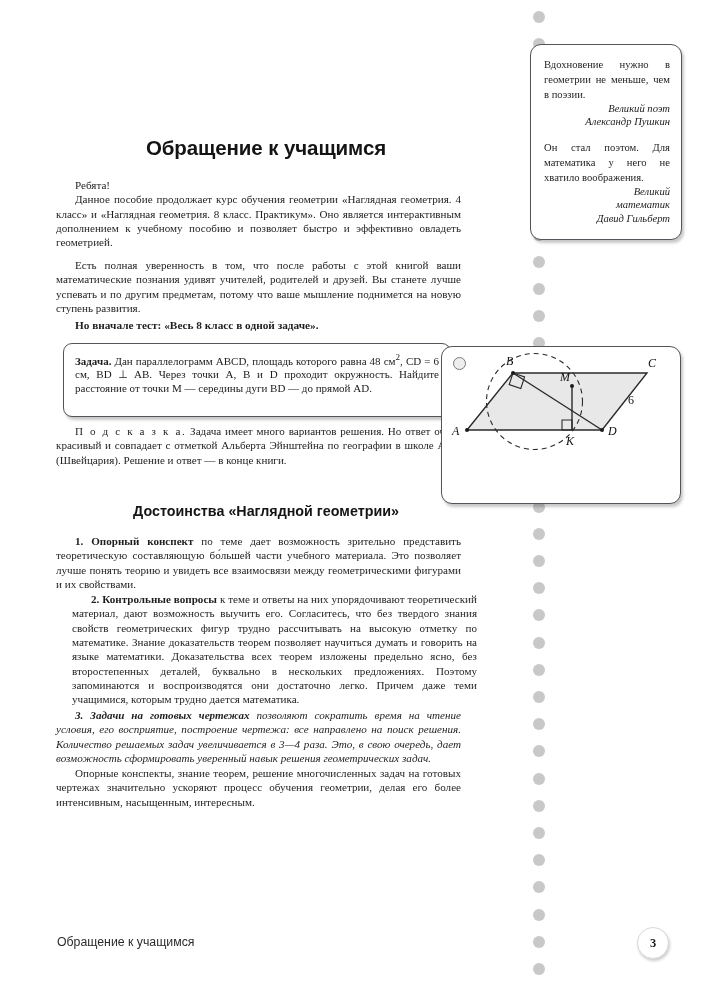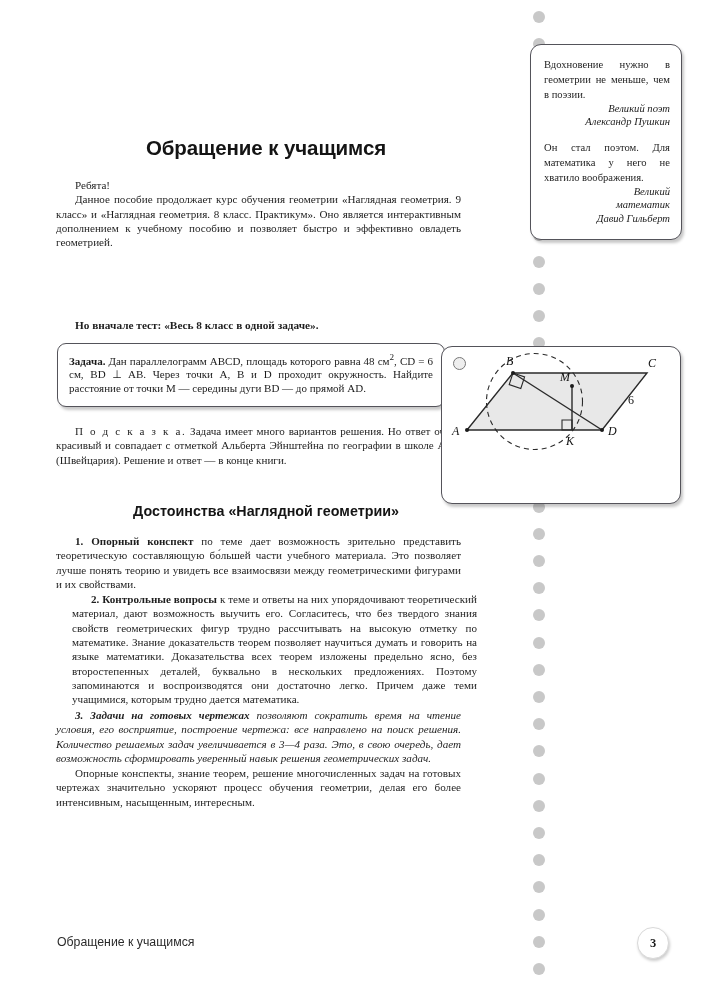--- a/index.html
+++ b/index.html
@@ -76,24 +76,24 @@
   
   .card {
     position: absolute;
     background: #ffffff;
     border: 1px solid #54535a;
     border-radius: 9px;
     box-shadow: 2px 3px 3px rgba(0,0,0,0.22);
     box-sizing: border-box;
   }
   #task-card {
-    left: 57px;
+    left: 63px;
     top: 343px;
     width: 388px;
-    height: 64px;
+    height: 74px;
     padding: 7px 11px 8px 11px;
   }
   #task-card .task-text {
     font-size: 11.0px;
     line-height: 13.6px;
     text-align: justify;
     text-indent: 0;
     margin: 0;
   }
 
@@ -243,23 +243,26 @@
     <div class="dot" style="top: 935.8px;"></div>
     <div class="dot" style="top: 963px;"></div>
   </div>
 
 <div class="page-col">
 
   <div class="page-title">Обращение к учащимся</div>
 
   <div class="body-text" id="intro-block">
     <p class="ital"><span>Ребята!</span></p>
-    <p class="ital">Данное пособие продолжает курс обучения геометрии «Наглядная геометрия. 9 класс» и «Наглядная геометрия. 8 класс. Практикум». Оно является интерактивным дополнением к учебному пособию и позволяет быстро и эффективно овладеть геометрией.</p>
-  </div>
-
+    <p class="ital">Данное пособие продолжает курс обучения геометрии «Наглядная геометрия. 4 класс» и «Наглядная геометрия. 8 класс. Практикум». Оно является интерактивным дополнением к учебному пособию и позволяет быстро и эффективно овладеть геометрией.</p>
+  </div>
+
+  <div class="body-text" id="para-confidence">
+    <p>Есть полная уверенность в том, что после работы с этой книгой ваши математические познания удивят учителей, родителей и друзей. Вы станете лучше успевать и по другим предметам, потому что ваше мышление поднимется на новую ступень развития.</p>
+  </div>
 
   <div class="body-text" id="test-line">
     <p>Но вначале тест: «Весь 8 класс в одной задаче».</p>
   </div>
 
   <div class="card" id="task-card">
     <p class="task-text">
       <span class="bld">Задача.</span><span> Дан параллелограмм </span><span class="ital">ABCD</span><span>, площадь которого равна 48 см</span><sup>2</sup><span>, </span><span class="ital">CD</span><span> = 6 см, </span><span class="ital">BD</span><span> ⊥ </span><span class="ital">AB</span><span>. Через точки </span><span class="ital">A</span><span>, </span><span class="ital">B</span><span> и </span><span class="ital">D</span><span> проходит окружность. Найдите расстояние от точки </span><span class="ital">M</span><span> — середины дуги </span><span class="ital">BD</span><span> — до прямой </span><span class="ital">AD</span><span>.</span>
     </p>
   </div>

